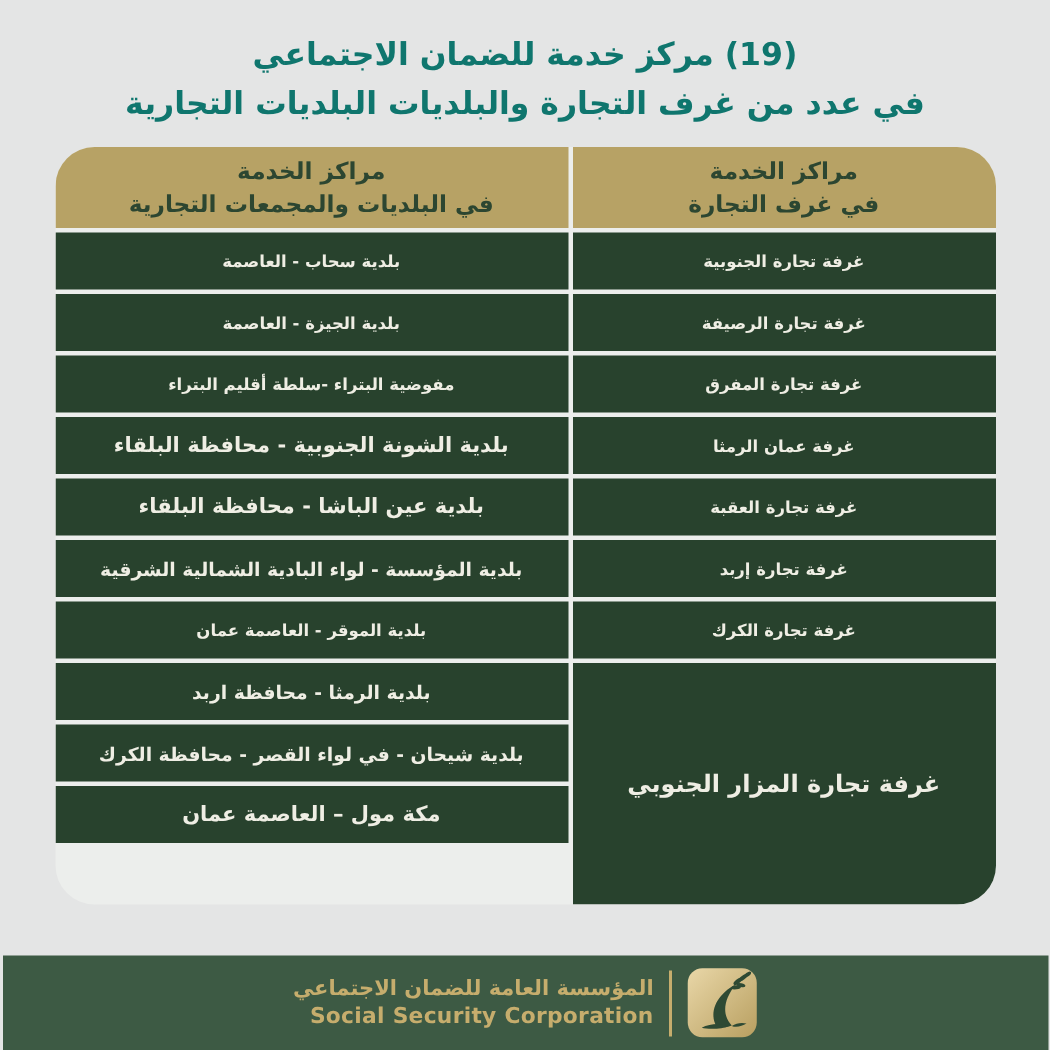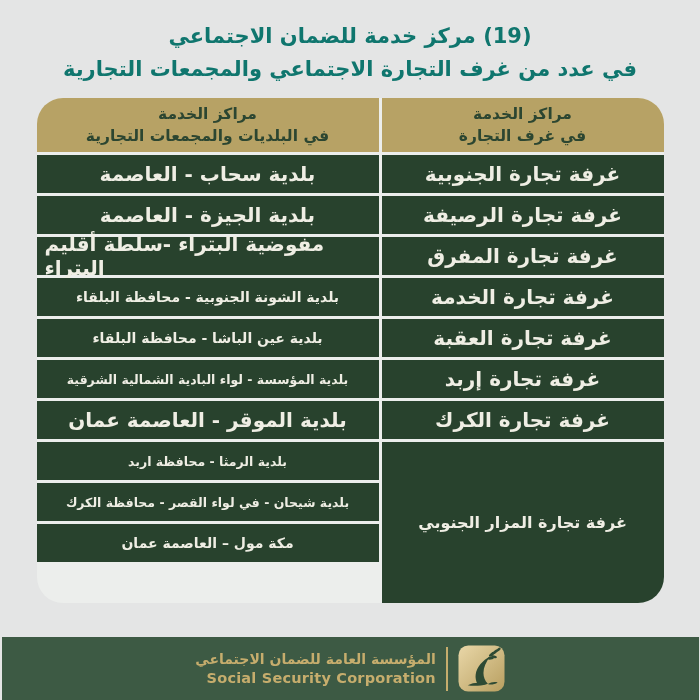--- a/index.html
+++ b/index.html
@@ -27,21 +27,21 @@
   }
   .cell {
     display: flex; flex-direction: column; align-items: center; justify-content: center;
     text-align: left; padding: 0 8px; box-sizing: border-box;
   }
   .cell.header {
     background: #b7a265; color: #2c4631; font-weight: 700;
     font-size: 15.5px; line-height: 1.45;
   }
   .cell.body {
-    background: #28422d; color: #efeee4; font-weight: 700; font-size: 20px;
+    background: #28422d; color: #efeee4; font-weight: 700; font-size: 11px;
   }
   .cell.body.md { font-size: 14px; }
   .cell.body.sm { font-size: 12.5px; }
   .cell.merged { grid-row: span 4; font-size: 16px; }
   
   .footer {
     margin-top: auto; width: 697px; height: 63px; background: #3d5a44;
     display: flex; align-items: center; justify-content: center; gap: 10px;
   }
   .footer-text { text-align: right; color: #c6ad6d; }
@@ -50,21 +50,21 @@
   .gold-bar { width: 2px; height: 44px; background: #c6ad6d; }
   .logo-box { width: 47px; height: 47px; }
 </style>
 </head>
 <body>
 
 <div class="page">
 
   <div class="title">
     <div>(19) مركز خدمة للضمان الاجتماعي</div>
-    <div>في عدد من غرف التجارة الاجتماعي والمجمعات التجارية</div>
+    <div>في عدد من غرف التجارة والبلديات البلديات التجارية</div>
   </div>
 
   <div class="ssc-table">
 
     <div class="cell header">
       <div>مراكز الخدمة</div>
       <div>في غرف التجارة</div>
     </div>
     <div class="cell header">
       <div>مراكز الخدمة</div>
@@ -73,21 +73,21 @@
 
     <div class="cell body">غرفة تجارة الجنوبية</div>
     <div class="cell body">بلدية سحاب - العاصمة</div>
 
     <div class="cell body">غرفة تجارة الرصيفة</div>
     <div class="cell body">بلدية الجيزة - العاصمة</div>
 
     <div class="cell body">غرفة تجارة المفرق</div>
     <div class="cell body">مفوضية البتراء -سلطة أقليم البتراء</div>
 
-    <div class="cell body">غرفة تجارة الخدمة</div>
+    <div class="cell body">غرفة عمان الرمثا</div>
     <div class="cell body md">بلدية الشونة الجنوبية - محافظة البلقاء</div>
 
     <div class="cell body">غرفة تجارة العقبة</div>
     <div class="cell body md">بلدية عين الباشا - محافظة البلقاء</div>
 
     <div class="cell body">غرفة تجارة إربد</div>
     <div class="cell body sm">بلدية المؤسسة - لواء البادية الشمالية الشرقية</div>
 
     <div class="cell body">غرفة تجارة الكرك</div>
     <div class="cell body">بلدية الموقر - العاصمة عمان</div>

